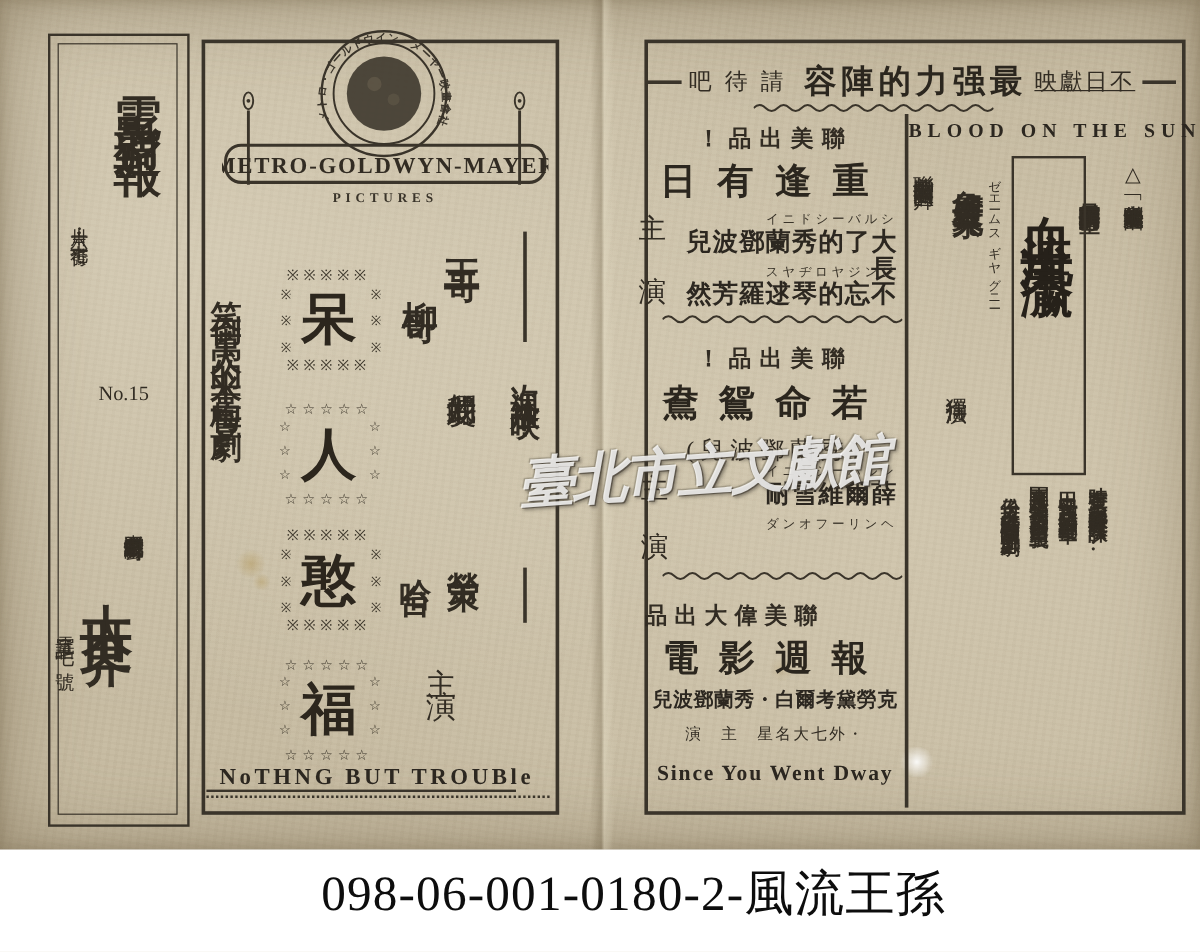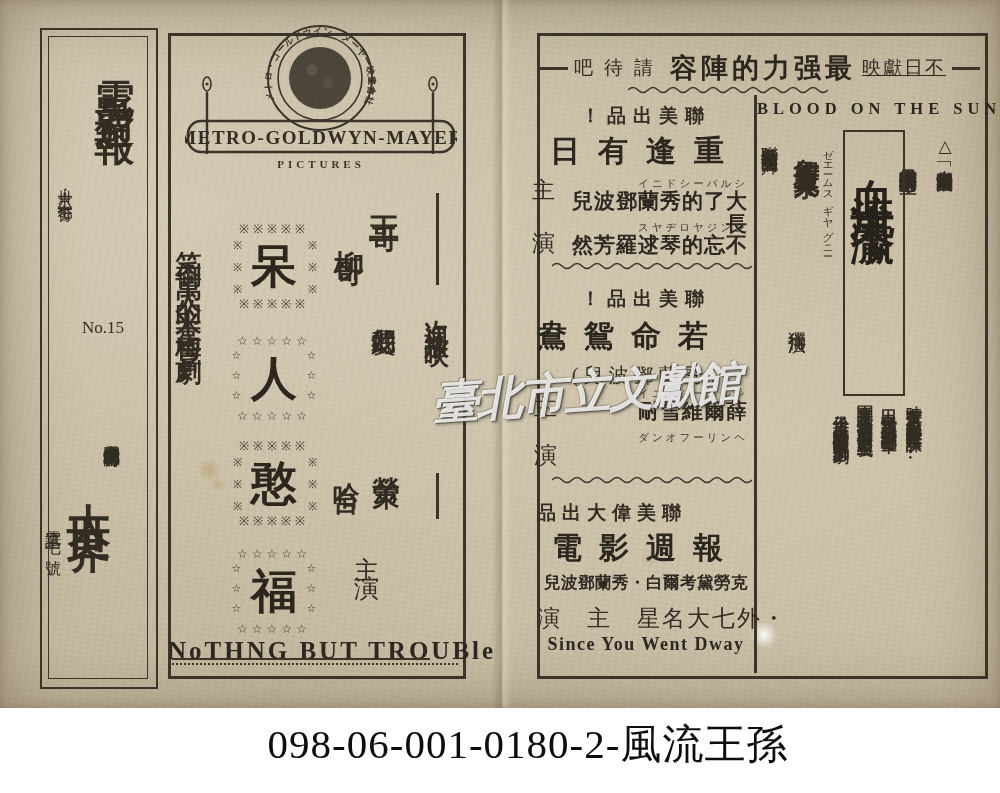--- a/index.html
+++ b/index.html
@@ -135,21 +135,21 @@
     <div class="orn-mid">
       <div class="orn-side">☆☆☆</div>
       <div class="orn-char">福</div>
       <div class="orn-side">☆☆☆</div>
     </div>
     <div class="orn-row">☆☆☆☆☆</div>
   </div>
 
   <div class="v bold ink" style="left:175px;top:230px;font-size:26px;letter-spacing:12px;">笑倒萬人的米高梅喜劇</div>
 
-  <div class="h bold" style="left:168px;top:637px;width:292px;text-align:center;font-size:25px;letter-spacing:3px;color:#2c2720;">NoTHNG BUT TROUBle</div>
+  <div class="h bold" style="left:168px;top:637px;width:292px;text-align:center;font-size:19px;letter-spacing:3px;color:#2c2720;">NoTHNG BUT TROUBle</div>
   <div class="rule" style="left:172px;top:658px;width:258px;height:2px;"></div>
   <div style="position:absolute;left:172px;top:663px;width:286px;border-top:2px dotted #3a342a;"></div>
 
   <div class="box" style="left:537px;top:33px;width:445px;height:640px;border-width:3px;"></div>
 
   <div class="h" style="left:540px;top:50px;width:440px;display:flex;align-items:center;justify-content:center;gap:6px;">
     <div class="rule" style="position:static;width:30px;height:3px;"></div>
     <span class="ink" style="font-size:19px;letter-spacing:11px;">吧待請</span>
     <span class="bold" style="font-size:27px;letter-spacing:4px;color:#2b261e;">容陣的力强最</span>
     <span class="ink" style="font-size:19px;letter-spacing:2px;text-decoration:underline;">映獻日不</span>
@@ -171,39 +171,39 @@
   </div>
   <div class="cast-blk" style="left:566px;top:222px;">
     <div class="cast-ruby">スヤヂロヤジンジ</div>
     <div class="cast-name">然芳羅逑琴的忘不</div>
   </div>
   <svg class="wv" style="left:552px;top:260px;" width="200" height="10">
     <path d="M0 6 Q5 1 10 6 T20 6 T30 6 T40 6 T50 6 T60 6 T70 6 T80 6 T90 6 T100 6 T110 6 T120 6 T130 6 T140 6 T150 6 T160 6 T170 6 T180 6 T190 6 T200 6" fill="none" stroke="#3a342a" stroke-width="1.6"></path>
   </svg>
 
   <div class="h bold ink" style="left:537px;top:286px;width:218px;text-align:center;font-size:19px;letter-spacing:7px;">！品出美聯</div>
-  <div class="h bold" style="left:537px;top:316px;width:218px;font-size:30px;letter-spacing:17px;color:#2b261e;">鴦鴛命若</div>
+  <div class="h bold" style="left:537px;top:316px;width:218px;text-align:center;font-size:30px;letter-spacing:17px;color:#2b261e;">鴦鴛命若</div>
   <div class="h ink" style="left:537px;top:362px;width:218px;text-align:center;font-size:20px;letter-spacing:5px;">(兒波鄧蘭秀)</div>
   <div class="h ink" style="left:534px;top:392px;font-size:23px;">主</div>
   <div class="h ink" style="left:534px;top:440px;font-size:23px;">演</div>
   <div class="cast-blk" style="left:566px;top:388px;">
     <div class="cast-ruby">イニドシーバルシ</div>
     <div class="cast-name">耐雪維爾薛</div>
   </div>
   <div class="cast-blk" style="left:566px;top:432px;">
     <div class="cast-ruby">ダンオフーリンヘ</div>
   </div>
   <svg class="wv" style="left:552px;top:474px;" width="200" height="10">
     <path d="M0 6 Q5 1 10 6 T20 6 T30 6 T40 6 T50 6 T60 6 T70 6 T80 6 T90 6 T100 6 T110 6 T120 6 T130 6 T140 6 T150 6 T160 6 T170 6 T180 6 T190 6 T200 6" fill="none" stroke="#3a342a" stroke-width="1.6"></path>
   </svg>
 
   <div class="h bold ink" style="left:537px;top:500px;width:218px;text-align:left;font-size:19px;letter-spacing:6px;">品出大偉美聯</div>
   <div class="h bold" style="left:537px;top:528px;width:218px;text-align:center;font-size:30px;letter-spacing:17px;color:#2b261e;">電影週報</div>
   <div class="h bold" style="left:537px;top:572px;width:218px;text-align:center;font-size:16.5px;letter-spacing:0.5px;color:#2c2720;">兒波鄧蘭秀・白爾考黛勞克</div>
-  <div class="h ink" style="left:537px;top:603px;width:218px;text-align:center;font-size:23px;letter-spacing:2px;">演　主　星名大七外・</div>
+  <div class="h ink" style="left:537px;top:603px;width:218px;text-align:center;font-size:13px;letter-spacing:2px;">演　主　星名大七外・</div>
   <div class="h bold" style="left:537px;top:634px;width:218px;text-align:center;font-size:18px;letter-spacing:1.5px;color:#2c2720;">Since You Went Dway</div>
 
   <div class="h bold" style="left:757px;top:99px;width:225px;text-align:center;font-size:16.5px;letter-spacing:5px;color:#2c2720;">BLOOD ON THE SUN</div>
   <div class="v ink" style="left:936px;top:136px;font-size:17px;letter-spacing:0.5px;">△「必先擊倒美國始能征服中國」</div>
   <div class="v bold ink" style="left:899px;top:155px;font-size:18px;letter-spacing:1px;">暴露日軍閥的野望！</div>
   <div class="box" style="left:843px;top:130px;width:58px;height:262px;border-width:2.5px;"></div>
   <div class="v bold" style="left:850px;top:144px;font-size:44px;letter-spacing:13px;color:#26211a;">血流東瀛</div>
   <div class="v ink" style="left:822px;top:142px;font-size:10.5px;letter-spacing:1.5px;">ゼエームスギヤグニー</div>
   <div class="v bold ink" style="left:793px;top:138px;font-size:26px;letter-spacing:3px;">詹姆士賈克奈</div>
   <div class="v ink" style="left:788px;top:318px;font-size:18px;letter-spacing:1px;">獨得演法</div>

